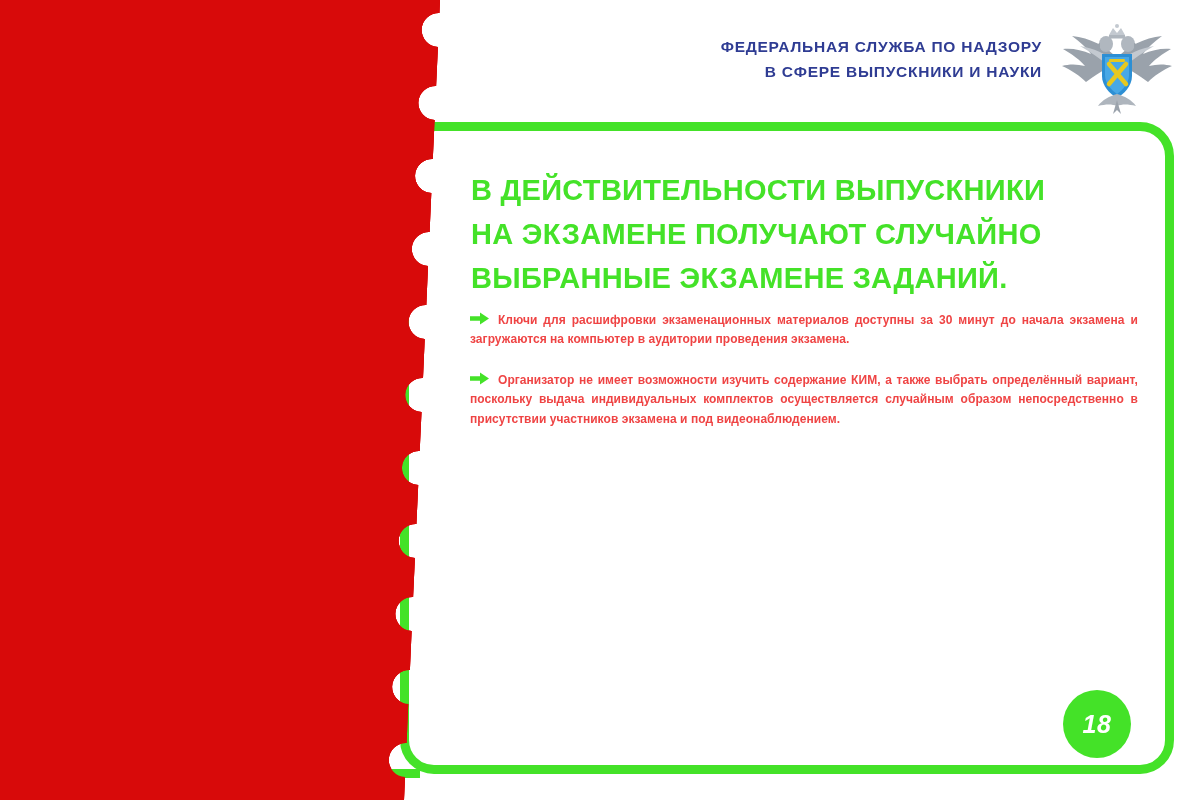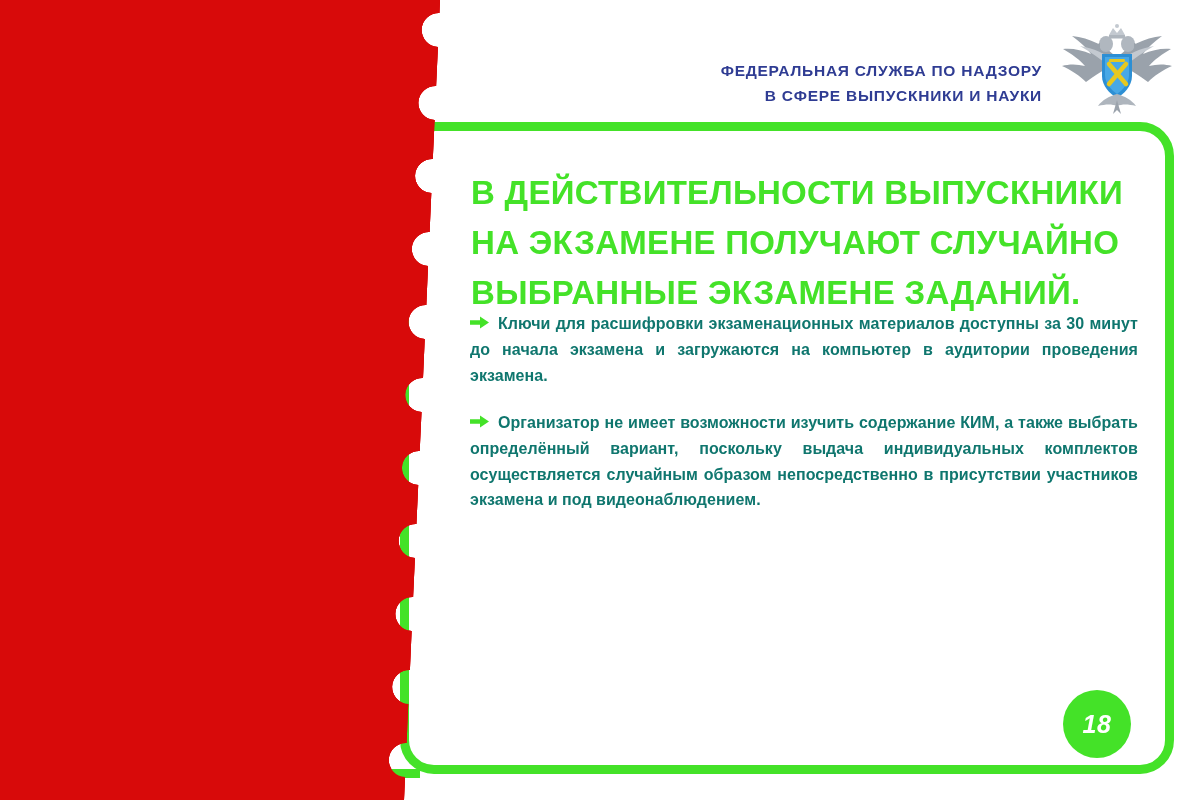--- a/index.html
+++ b/index.html
@@ -59,21 +59,21 @@
     border-radius: 50%;
     background: #f7f5a0;
     overflow: hidden;
   }
   .illus-svg { position: absolute; inset: 0; width: 100%; height: 100%; }
 
   
   .org-header {
     position: absolute;
     right: 158px;
-    top: 58px;
+    top: 34px;
     text-align: right;
     color: #2f3c93;
     font-size: 15.5px;
     font-weight: bold;
     line-height: 1.62;
     letter-spacing: 0.75px;
   }
   .org-header .oline { display: block; white-space: nowrap; }
 
   .emblem {
@@ -98,38 +98,38 @@
     pointer-events: none;
   }
 
   
   .headline {
     position: absolute;
     left: 471px;
     top: 168px;
     width: 620px;
     color: #44e228;
-    font-size: 33px;
+    font-size: 29px;
     font-weight: bold;
     line-height: 1.52;
     letter-spacing: 0.3px;
   }
   .headline .hline { display: block; white-space: nowrap; }
 
   .bullets {
     position: absolute;
     left: 470px;
     top: 311px;
     width: 668px;
   }
   .bullet {
     position: relative;
     margin-bottom: 21px;
-    color: #0f766e;
-    font-size: 16px;
+    color: #ef4444;
+    font-size: 12px;
     font-weight: bold;
     line-height: 1.62;
     text-align: justify;
     letter-spacing: 0.05px;
   }
   .bullet:last-child { margin-bottom: 8px; }
   .arrow-icon {
     display: inline-block;
     vertical-align: middle;
     width: 19px;

